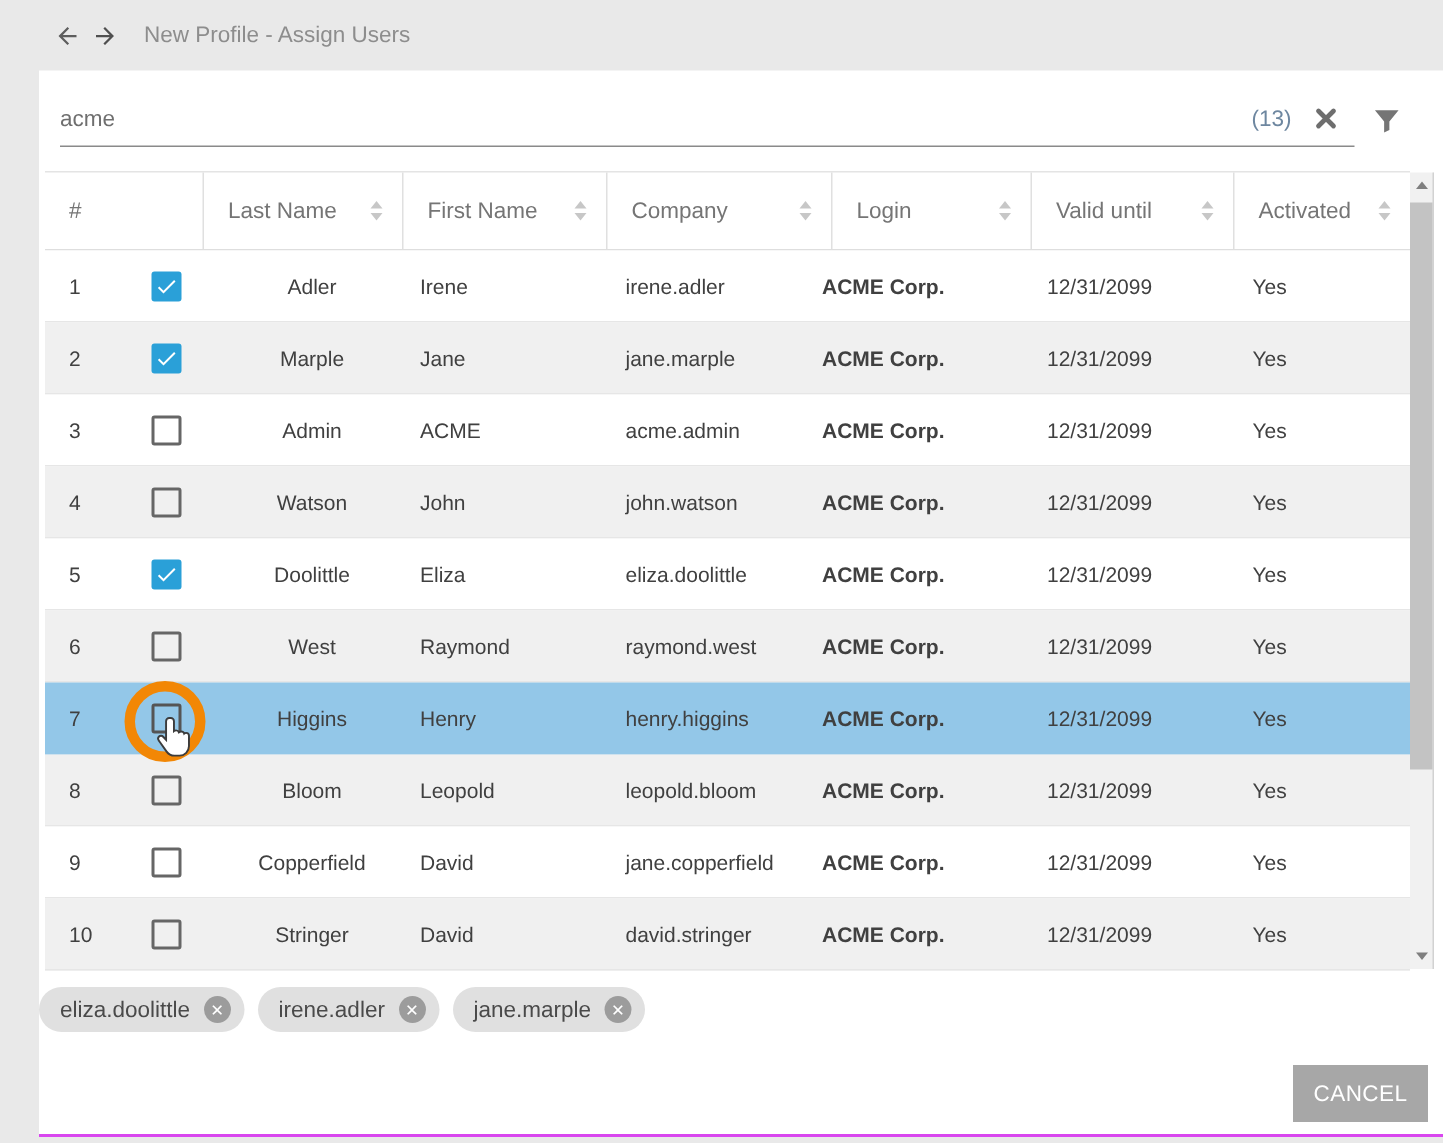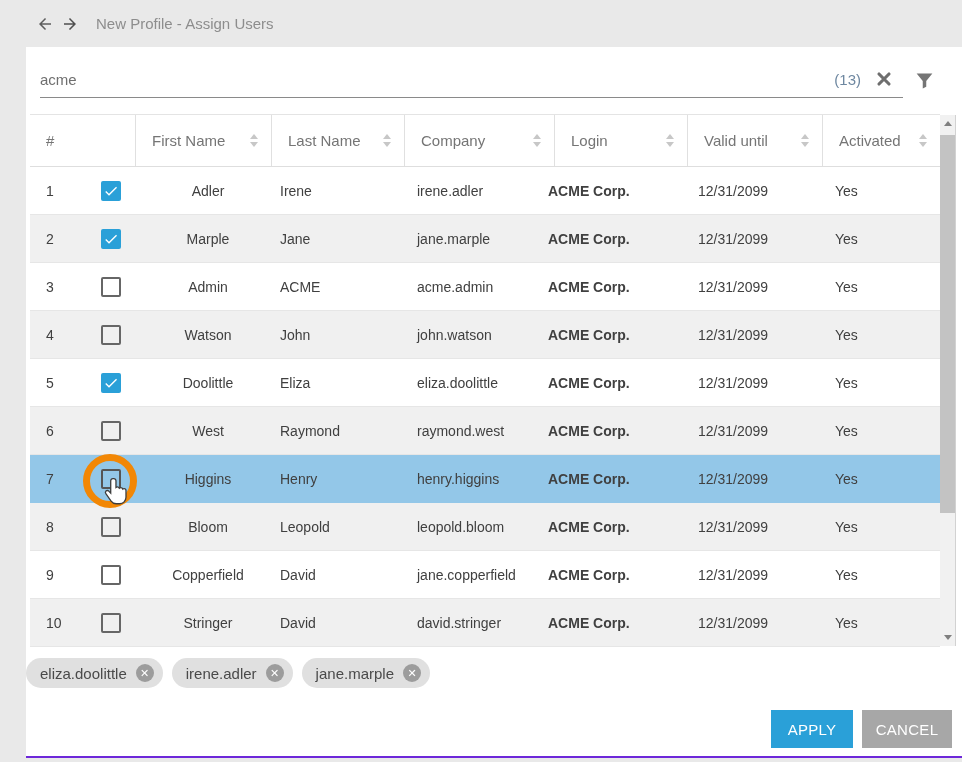--- a/index.html
+++ b/index.html
@@ -5,21 +5,21 @@
   * { margin:0; padding:0; box-sizing:border-box; }
   body { font-family:"Liberation Sans", sans-serif; }
   .screen { position:relative; width:962px; height:762px; background:#e9e9e9; overflow:hidden; }
 
   
   .titlebar { position:absolute; top:0; left:0; width:100%; height:47px; display:flex; align-items:center; padding-left:36px; }
   .nav-arrow { width:18px; height:18px; margin-right:7px; display:flex; align-items:center; }
   .titlebar-title { font-size:15px; color:#8d8d8d; margin-left:10px; }
 
   
-  .dialog { position:absolute; left:26px; top:47px; width:936px; height:711px; background:#fff; border-bottom:2px solid #6d28d9; }
+  .dialog { position:absolute; left:26px; top:47px; width:936px; height:711px; background:#fff; border-bottom:2px solid #d946ef; }
 
   
   .search-row { position:absolute; left:14px; top:14px; width:863px; height:37px; border-bottom:1px solid #8a8a8a; display:flex; align-items:center; }
   .search-value { font-size:15px; color:#6f6f6f; }
   .search-count { margin-left:auto; font-size:15px; color:var(--count_color); }
   .clear-btn { margin:0 9px 0 13px; width:20px; height:20px; cursor:pointer; }
   .filter-btn { position:absolute; left:888px; top:23px; width:21px; height:21px; cursor:pointer; }
 
   
   .table { position:absolute; left:4px; top:67px; width:910px; }
@@ -103,29 +103,29 @@
           <path d="M3 4h18l-7 8.5V19l-4 2v-8.5L3 4z" fill="#757575"></path>
         </svg>
     </span>
 
     <div class="table">
       <div class="thead">
           <div class="th col0">
     <span class="th-label">#</span>
 
   </div>
+          <div class="th col1">
+    <span class="th-label">Last Name</span>
+    <span class="sort-icon">
+      <span class="tri-up"></span>
+      <span class="tri-down"></span>
+    </span>
+  </div>
           <div class="th col2">
     <span class="th-label">First Name</span>
-    <span class="sort-icon">
-      <span class="tri-up"></span>
-      <span class="tri-down"></span>
-    </span>
-  </div>
-          <div class="th col1">
-    <span class="th-label">Last Name</span>
     <span class="sort-icon">
       <span class="tri-up"></span>
       <span class="tri-down"></span>
     </span>
   </div>
           <div class="th col4">
     <span class="th-label">Company</span>
     <span class="sort-icon">
       <span class="tri-up"></span>
       <span class="tri-down"></span>
@@ -321,21 +321,20 @@
         <span class="tag">
     <span class="tag-label">irene.adler</span>
     <span class="tag-remove">✕</span>
   </span>
         <span class="tag">
     <span class="tag-label">jane.marple</span>
     <span class="tag-remove">✕</span>
   </span>
       </div>
 
-    <button class="btn apply-btn">APPLY</button>
     <button class="btn cancel-btn">CANCEL</button>
   </div>
 
   <div class="ring"></div>
   <div class="cursor-hand">
     <svg width="26" height="30" viewBox="0 0 24 28">
       <path d="M10 1.5c-1.1 0-2 .9-2 2v11.6l-1.8-1.9c-.7-.75-1.9-.8-2.6-.1-.65.65-.7 1.7-.15 2.45l4.9 6.9c1.1 1.55 2.9 2.5 4.8 2.5h3.2c3.3 0 5.9-2.65 5.9-5.95v-6.4c0-1-.8-1.8-1.8-1.8-.45 0-.9.15-1.2.45-.25-.8-1-1.35-1.85-1.35-.55 0-1.05.2-1.4.55-.3-.7-1-1.2-1.8-1.2-.5 0-.95.15-1.3.45V3.5c0-1.1-.9-2-2-2z" fill="#ffffff" stroke="#3c3c3c" stroke-width="1.2"></path>
     </svg>
   </div>
 

